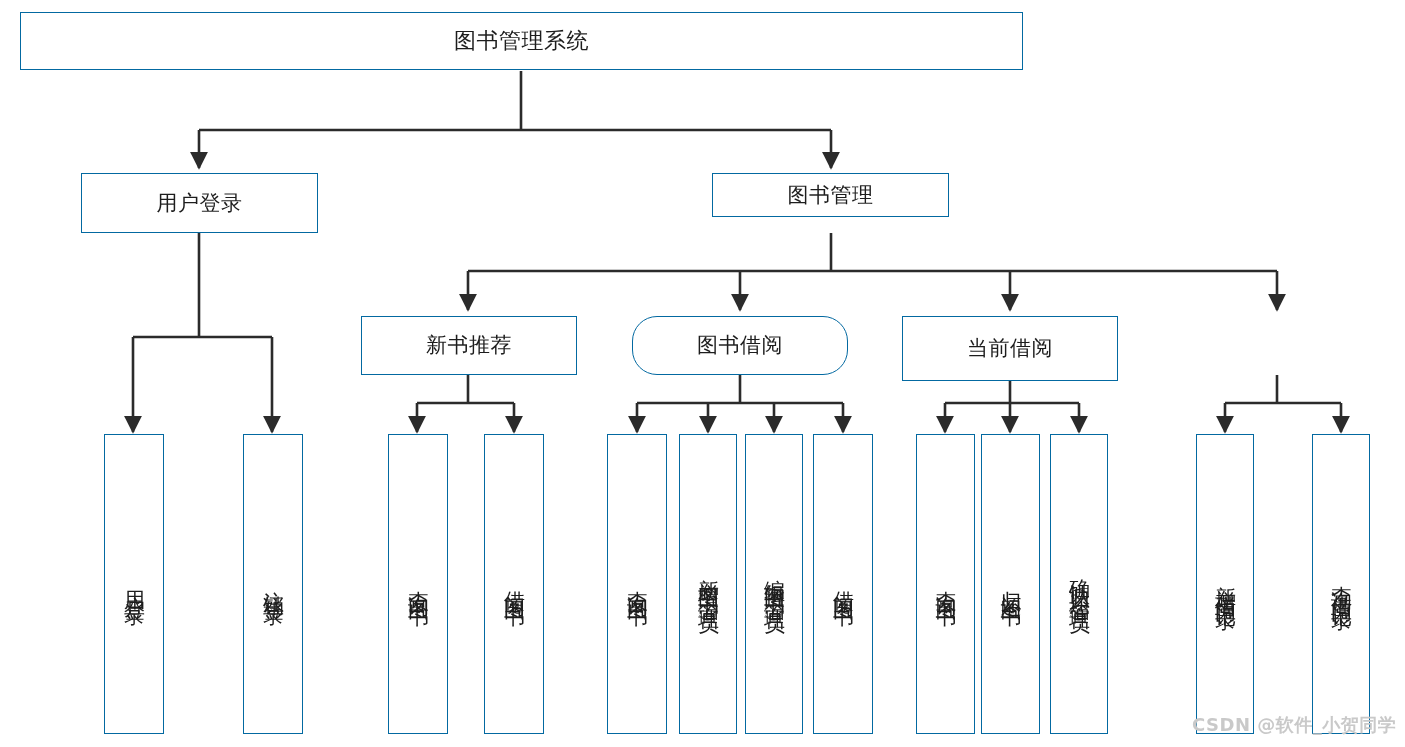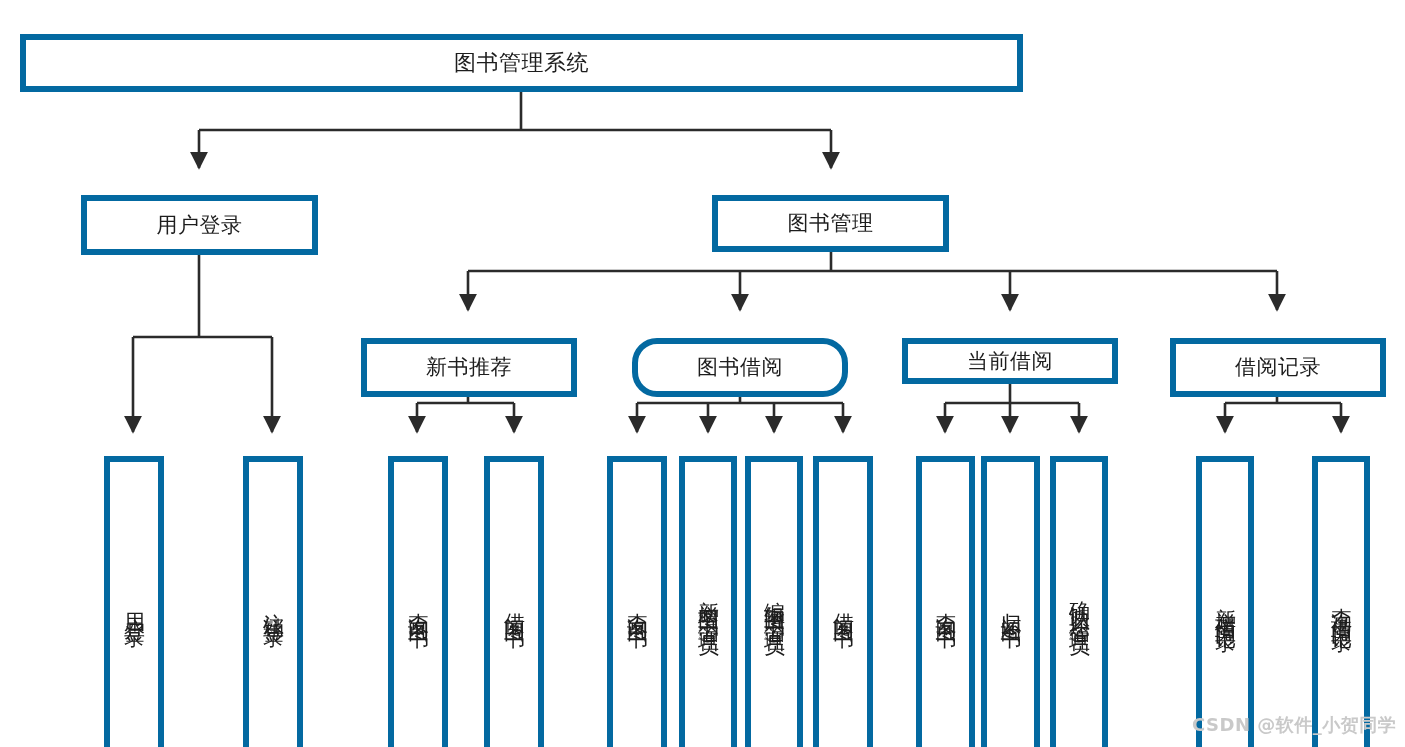--- a/index.html
+++ b/index.html
@@ -22,27 +22,26 @@
   svg.layer {
     position: absolute;
     left: 0;
     top: 0;
     width: 1405px;
     height: 747px;
   }
   .node-box {
     position: absolute;
     box-sizing: border-box;
-    border: 6px solid #0369a1;
+    border: 1px solid #0369a1;
     background: #ffffff;
     display: flex;
     align-items: center;
     justify-content: center;
     overflow: hidden;
-    margin-top: 22px;
   }
   .node-label-h {
     font-size: 21px;
     color: #1d1d1d;
     line-height: 1.15;
     white-space: nowrap;
     letter-spacing: 0.5px;
   }
   .node-box.root .node-label-h { font-size: 22px; }
   .node-label-v {
@@ -129,39 +128,36 @@
   </svg>
 
   <div class="node-box root" style="left:20px; top:12px; width:1003px; height:58px;">
     <span class="node-label-h">图书管理系统</span>
   </div>
 
   <div class="node-box" style="left:81px; top:173px; width:237px; height:60px;">
     <span class="node-label-h">用户登录</span>
   </div>
 
-  <div class="node-box" style="left:712px; top:173px; width:237px; height:57px;">
+  <div class="node-box" style="left:712px; top:173px; width:237px; height:44px;">
     <span class="node-label-h">图书管理</span>
   </div>
 
   <div class="node-box" style="left:361px; top:316px; width:216px; height:59px;text-align:center;">
     <span class="node-label-h">新书推荐</span>
   </div>
 
   <div class="node-box" style="left:632px; top:316px; width:216px; height:59px;border-radius:25px;">
     <span class="node-label-h">图书借阅</span>
   </div>
 
-  <div class="node-box" style="left:902px; top:316px; width:216px; height:46px;">
+  <div class="node-box" style="left:902px; top:316px; width:216px; height:65px;">
     <span class="node-label-h">当前借阅</span>
   </div>
 
-  <div class="node-box" style="left:1170px; top:316px; width:216px; height:59px;">
-    <span class="node-label-h">借阅记录</span>
-  </div>
 
   <div class="node-box leaf-box" style="left:104px; top:434px; width:60px; height:300px;">
     <span class="node-label-v">用户登录</span>
   </div>
 
   <div class="node-box leaf-box" style="left:243px; top:434px; width:60px; height:300px;">
     <span class="node-label-v">注销登录</span>
   </div>
 
   <div class="node-box leaf-box" style="left:388px; top:434px; width:60px; height:300px;">

